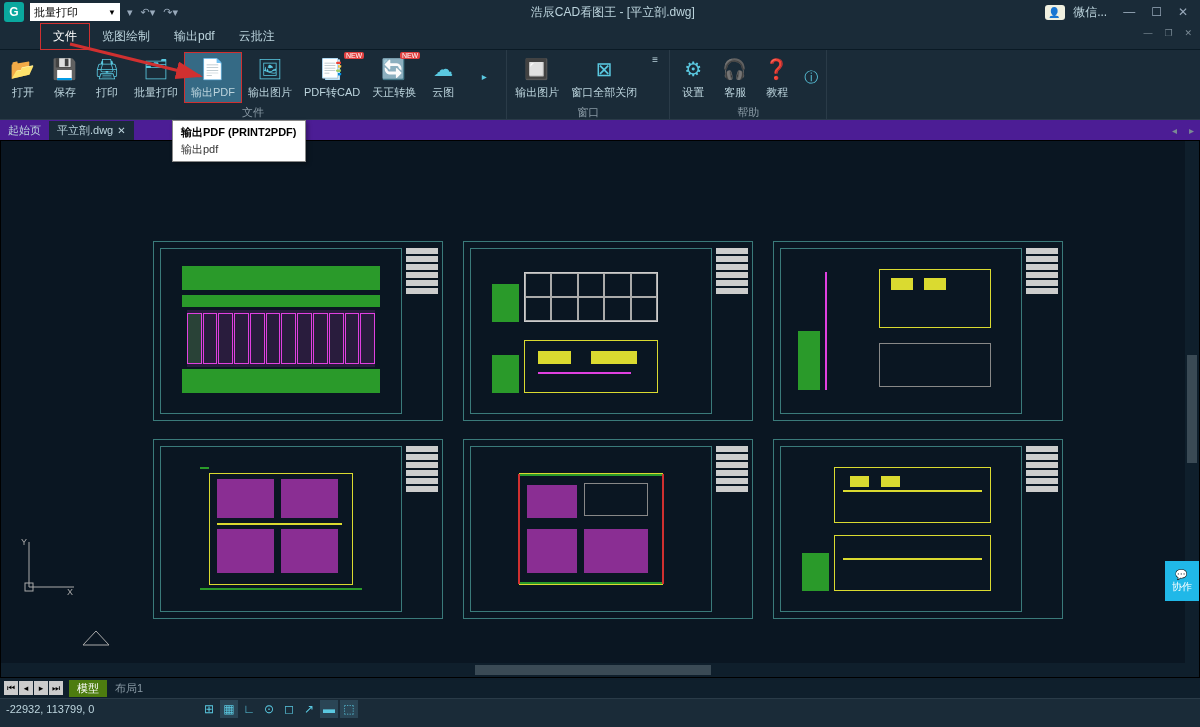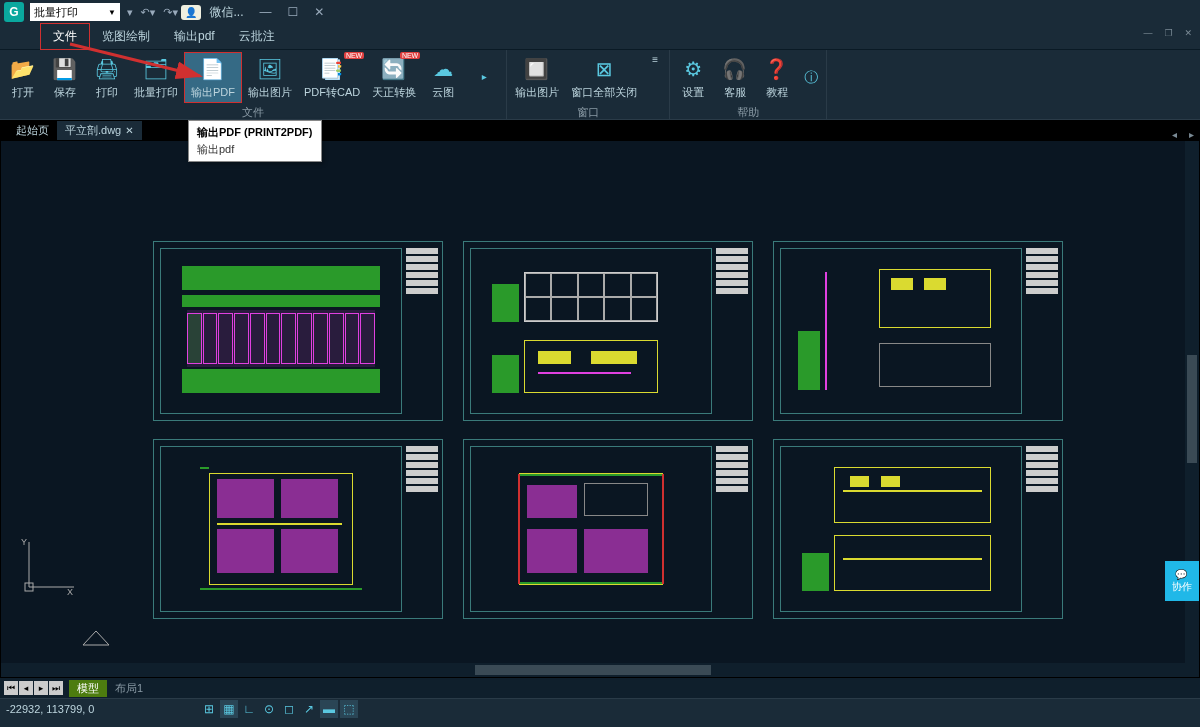--- a/index.html
+++ b/index.html
@@ -27,27 +27,27 @@
 .ribbon-group { display: flex; flex-direction: column; border-right: 1px solid #2a3b48; }
 .ribbon-buttons { display: flex; flex: 1; padding: 2px; }
 .ribbon-btn { display: flex; flex-direction: column; align-items: center; justify-content: center; padding: 2px 6px; cursor: pointer; min-width: 42px; position: relative; }
 .ribbon-btn.highlighted { background: #356a85; border: 1px solid #d03030; }
 .ribbon-icon { width: 28px; height: 28px; display: flex; align-items: center; justify-content: center; font-size: 20px; color: #5ac8e0; margin-bottom: 2px; }
 .ribbon-icon.orange { color: #ff9933; }
 .ribbon-label { font-size: 11px; color: #bcd4dd; white-space: nowrap; }
 .ribbon-group-label { text-align: center; font-size: 11px; color: #8a9aa5; height: 14px; background: #1a2b38; }
 .new-badge { position: absolute; top: 0; right: 2px; background: #e04040; color: #fff; font-size: 7px; padding: 0 2px; border-radius: 2px; }
 
-.tooltip { position: absolute; background: #fff; border: 1px solid #888; padding: 4px 8px; z-index: 1000; font-size: 11px; left: 188px; top: 120px; box-shadow: 2px 2px 4px rgba(0,0,0,0.3); }
+.tooltip { position: absolute; background: #fff; border: 1px solid #888; padding: 4px 8px; z-index: 1000; font-size: 11px; left: 172px; top: 120px; box-shadow: 2px 2px 4px rgba(0,0,0,0.3); }
 .tooltip-title { font-weight: bold; color: #000; }
 .tooltip-desc { color: #333; margin-top: 2px; }
 
 .red-arrow { position: absolute; left: 60px; top: 40px; z-index: 999; pointer-events: none; }
 
-.tabs { height: 20px; background: #000000; display: flex; align-items: flex-end; padding-left: 8px; }
+.tabs { height: 20px; background: #4c1d95; display: flex; align-items: center; padding-left: 0; }
 .tab { font-size: 11px; padding: 2px 8px; color: #bcd4dd; cursor: pointer; display: flex; align-items: center; gap: 4px; }
 .tab.active { background: #1a2b38; }
 .tab .close { font-size: 10px; }
 .tabs-right { margin-left: auto; display: flex; }
 .tabs-right span { color: #7a8a95; font-size: 10px; padding: 0 6px; }
 
 .canvas { position: relative; height: 538px; background: #0a1622; border: 1px solid #000; }
 .sheet { position: absolute; background: #0a1622; border: 1px solid #3a7a7a; }
 .sheet-inner { position: absolute; top: 6px; left: 6px; right: 40px; bottom: 6px; border: 1px solid #3a7a7a; }
 .sheet-side { position: absolute; right: 4px; top: 6px; bottom: 6px; width: 32px; display: flex; flex-direction: column; gap: 2px; }
@@ -92,20 +92,21 @@
   <div class="logo">G</div>
   <div class="mode-select">
     <span>批量打印</span>
     <span class="arrow">▼</span>
   </div>
   <div class="title-small-icons">
     <span>▾</span>
     <span>↶▾</span>
     <span>↷▾</span>
   </div>
+  <div class="title-center">浩辰CAD看图王 - [平立剖.dwg]</div>
   <div class="title-right">
     <div class="user-badge">👤</div>
     <span style="color:#bcd4dd;font-size:12px">微信...</span>
     <div class="window-controls">
       <span>—</span>
       <span>☐</span>
       <span>✕</span>
     </div>
   </div>
 </div>

